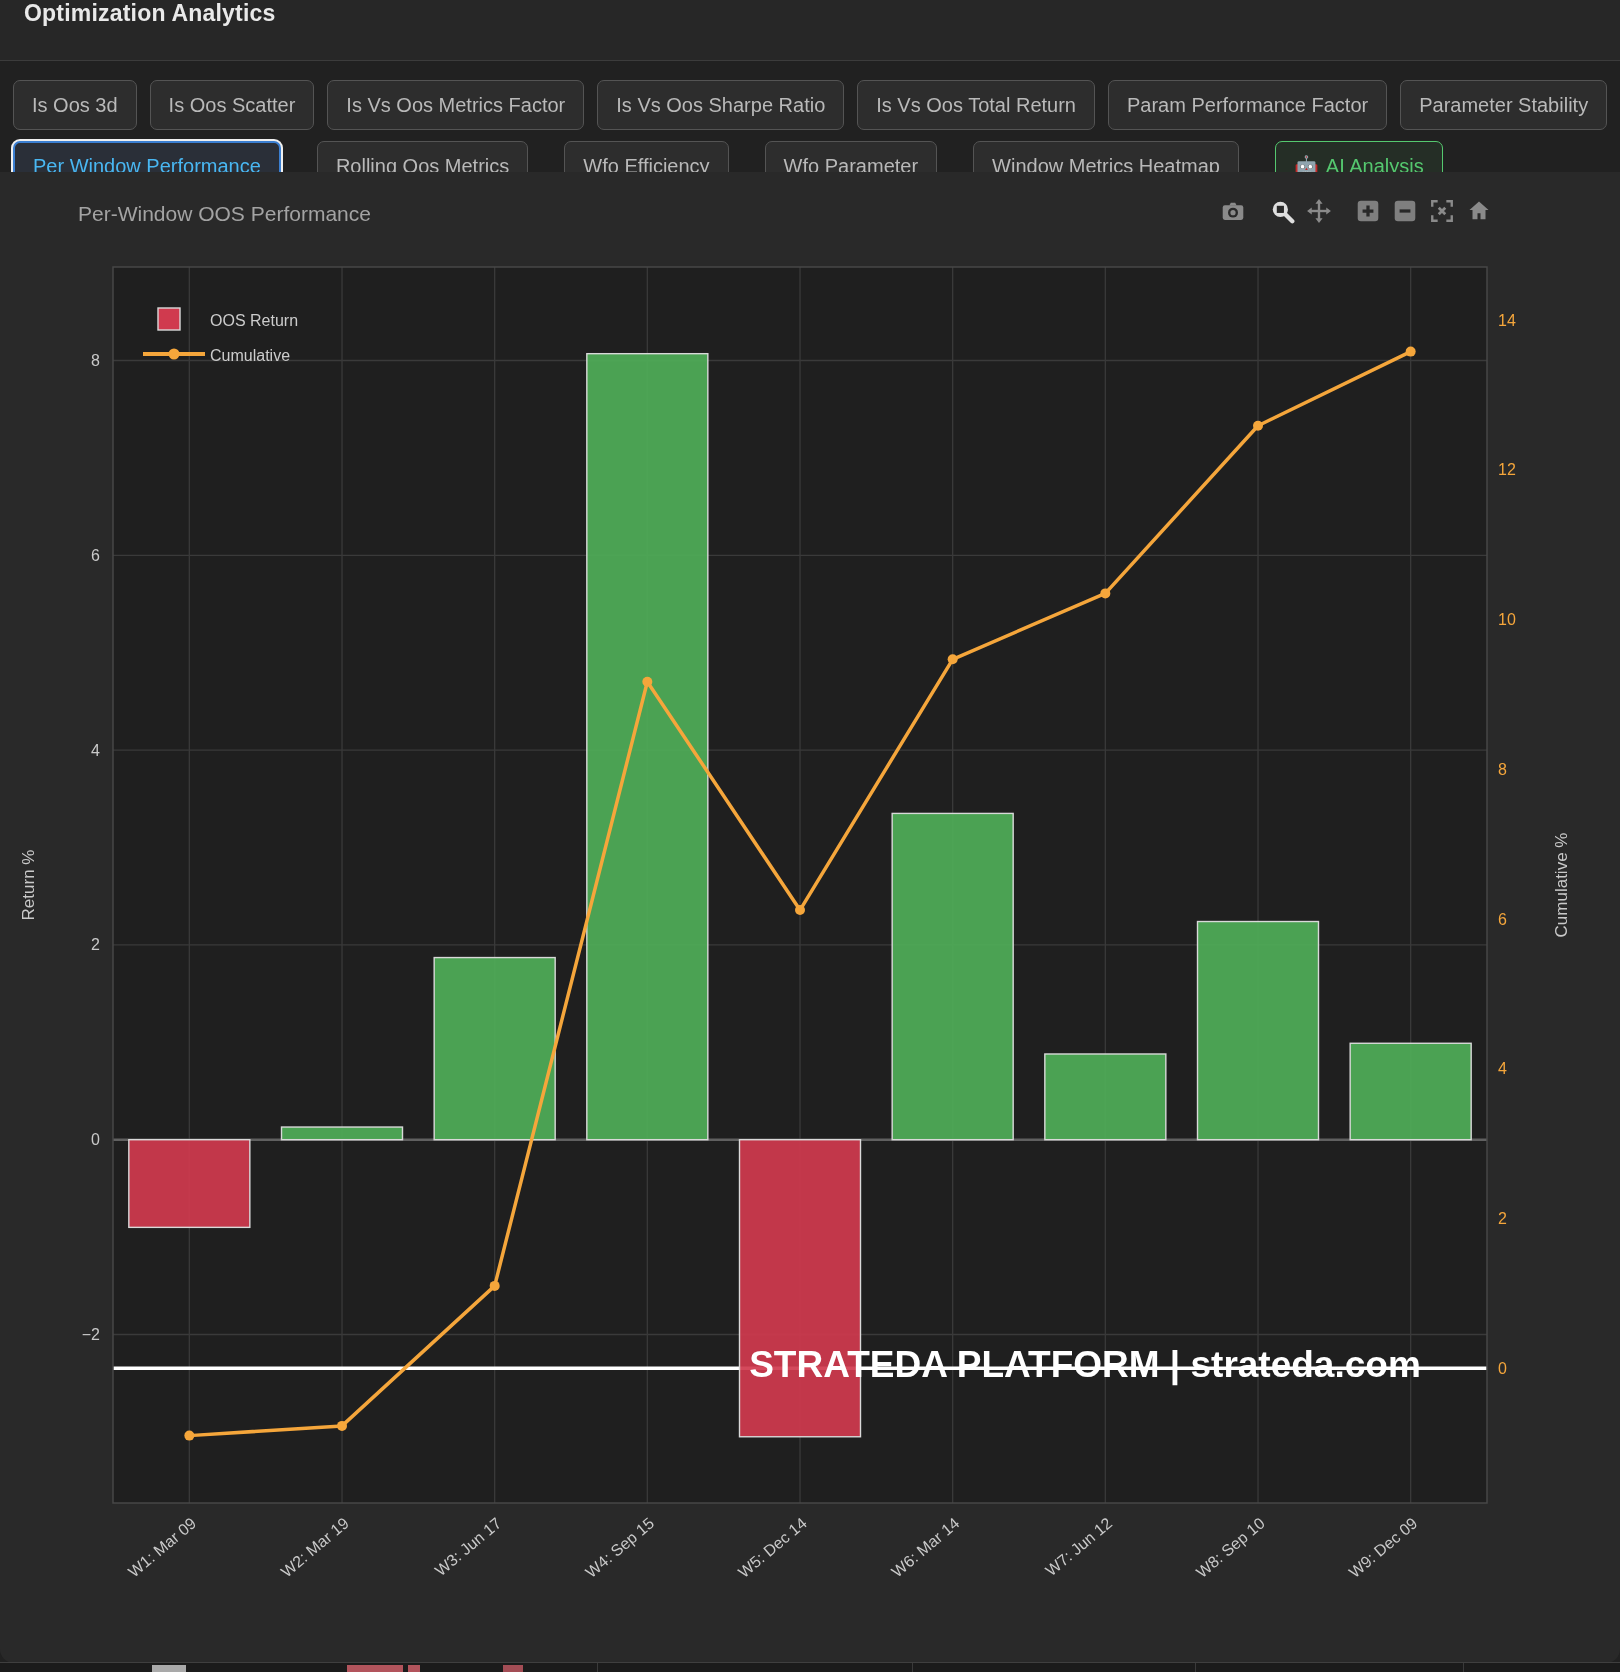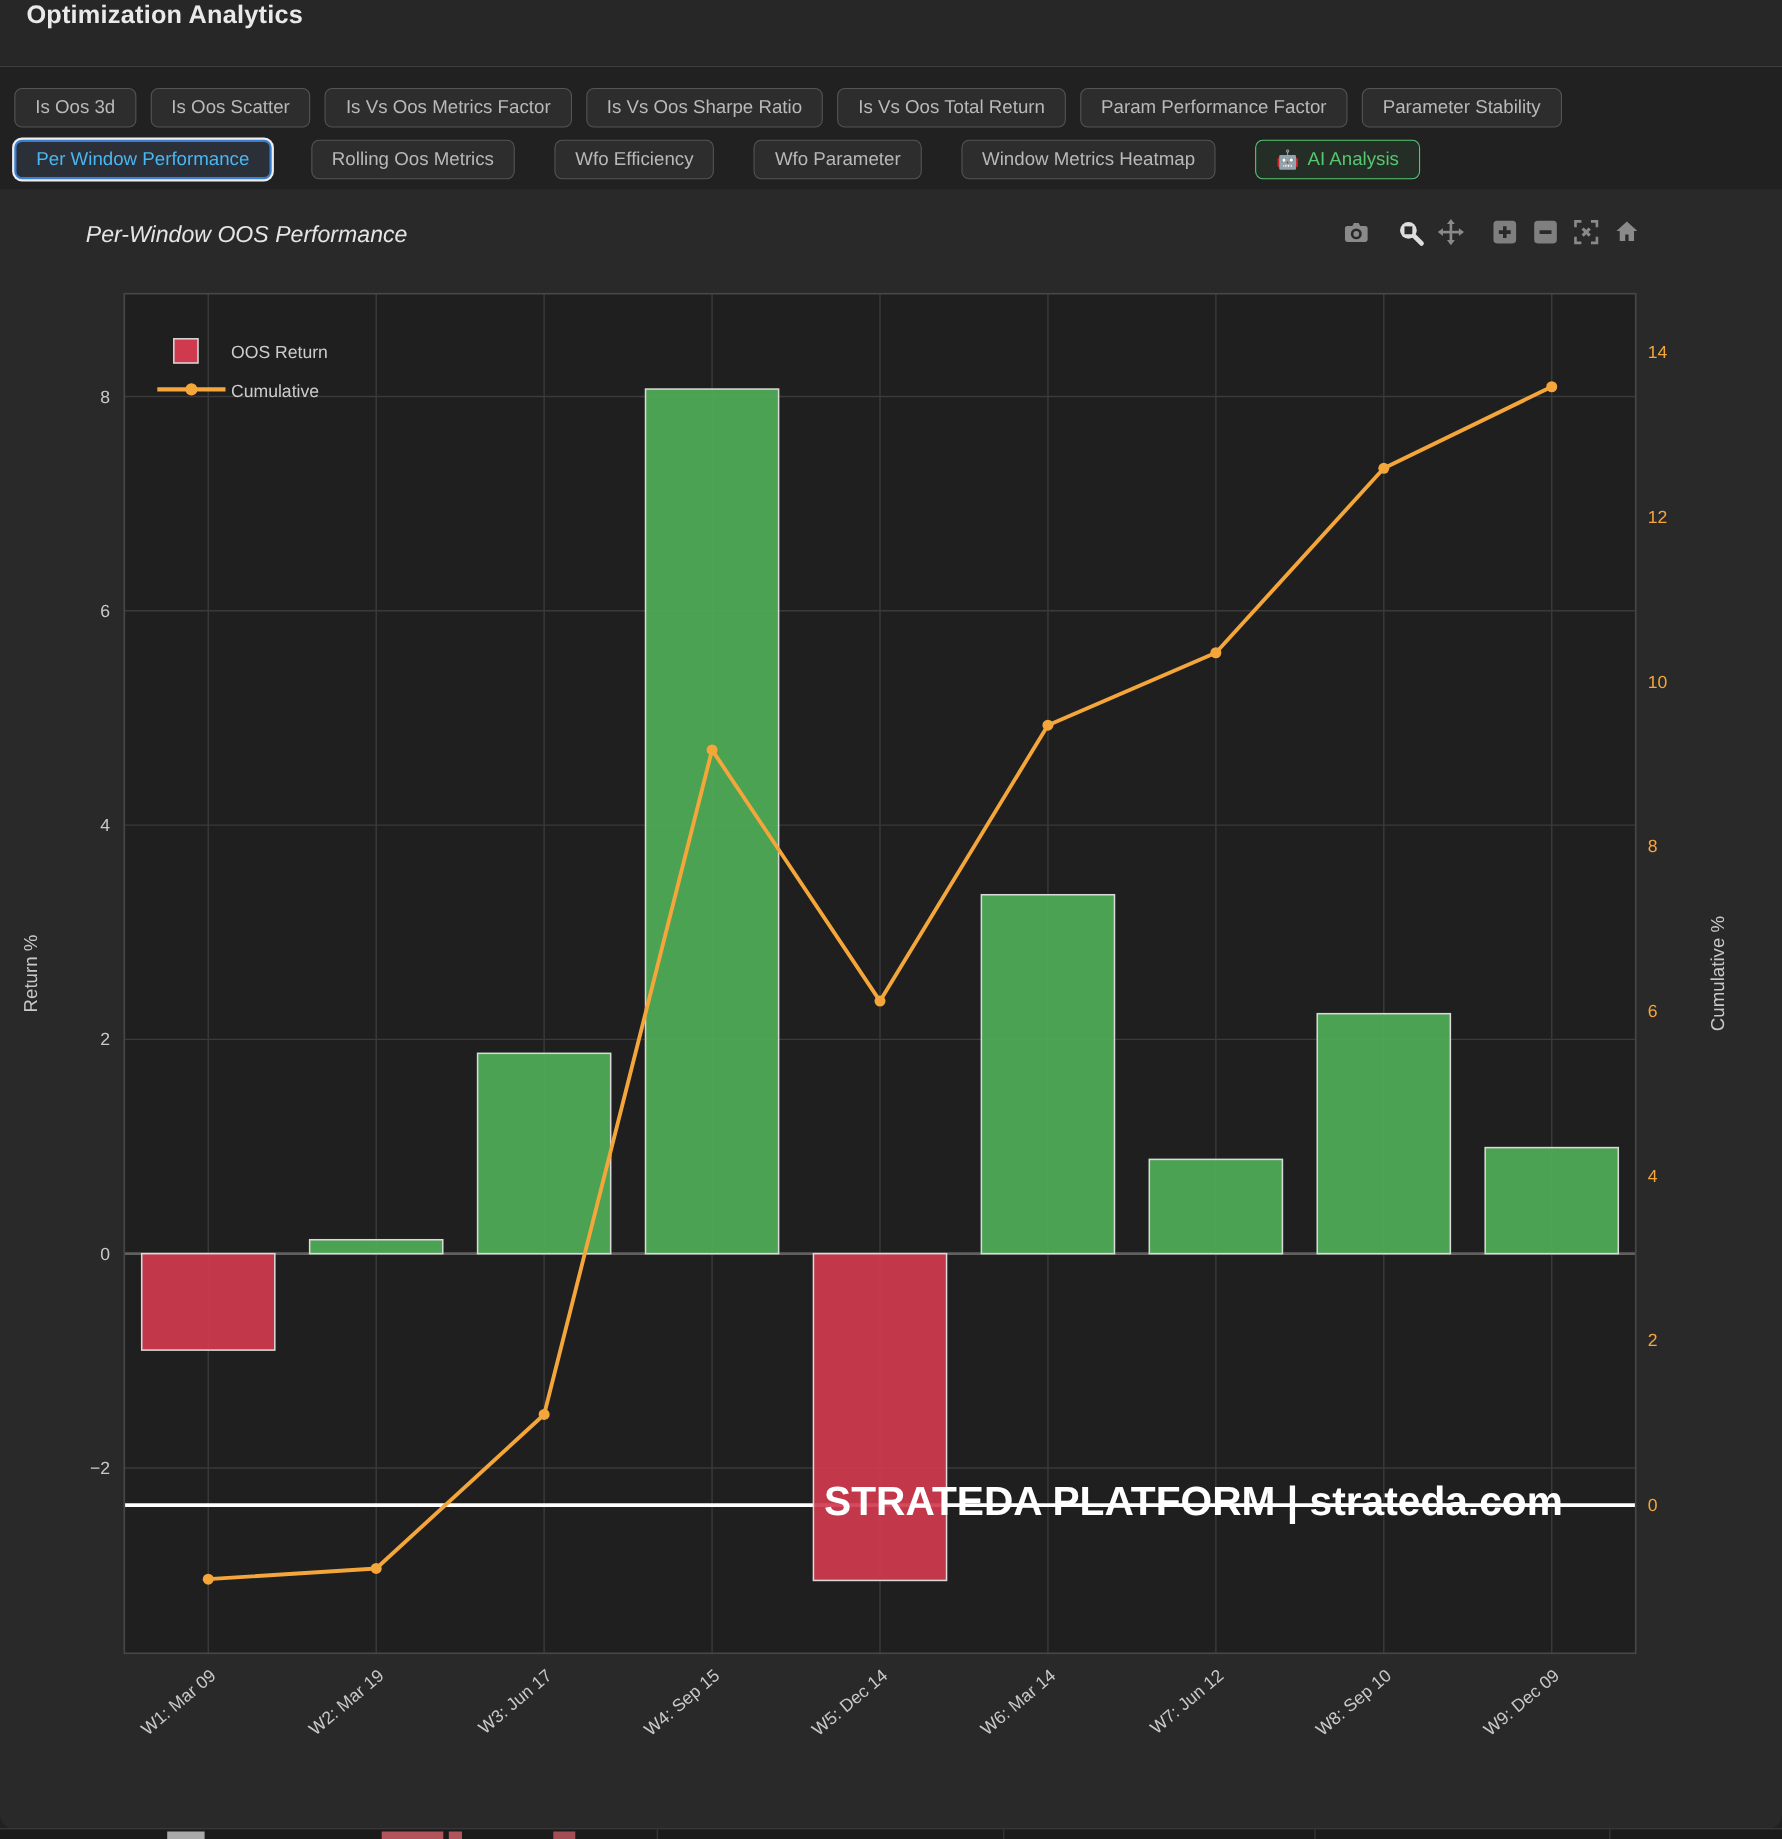--- a/index.html
+++ b/index.html
@@ -11,38 +11,38 @@
   }
   .app-header{
     height:60px;background:#272727;border-bottom:1px solid #3c3c3c;
     display:flex;padding-left:24px;
   }
   .app-header h1{margin:0;font-size:23px;font-weight:bold;color:#e9e9e9;letter-spacing:.2px;}
   .tab-row{display:flex;gap:13px;padding-left:13px;align-items:center;}
   .tab-row.r1{margin-top:19px;}
   .tab-row.r2{margin-top:11px;gap:36px;}
   .tab-btn{
-    height:36px;padding:0 18px;border-radius:7px;
+    height:50px;padding:0 18px;border-radius:7px;
     background:#2d2d2d;border:1px solid #545454;color:#b9b9b9;
-    font-size:17px;font-family:inherit;cursor:pointer;white-space:nowrap;
+    font-size:20px;font-family:inherit;cursor:pointer;white-space:nowrap;
     display:inline-flex;align-items:center;gap:7px;
   }
   .tab-btn.active{
     background:#2a2f38;border:2px solid #3b7fd1;color:#49b7f2;
     box-shadow:0 0 0 2px #efefef;
   }
   .tab-btn.ai{
     background:#252e26;border:1px solid #55c86f;color:#55c86f;
   }
   .chart-card{
     position:absolute;left:0;right:0;top:172px;bottom:9px;
     background:#292929;border-bottom-left-radius:14px;border-bottom-right-radius:14px;
   }
   .chart-title{
-    position:absolute;left:78px;top:30px;font-size:21px;color:#e5e5e5;z-index:3;font-style:italic;
+    position:absolute;left:78px;top:30px;font-size:21px;color:#a3a3a3;z-index:3;
   }
   .modebar{
     position:absolute;right:128px;top:26px;display:flex;align-items:center;gap:11px;z-index:3;
   }
   .mb-icon{width:26px;height:26px;display:inline-block;cursor:pointer;}
   .mb-icon svg{width:100%;height:100%;}
   .mb-gap{margin-left:12px;}
   #chart-svg{position:absolute;left:0;top:0;}
   #chart-svg text{font-family:"Liberation Sans","DejaVu Sans",sans-serif;}
   .bottom-strip{

